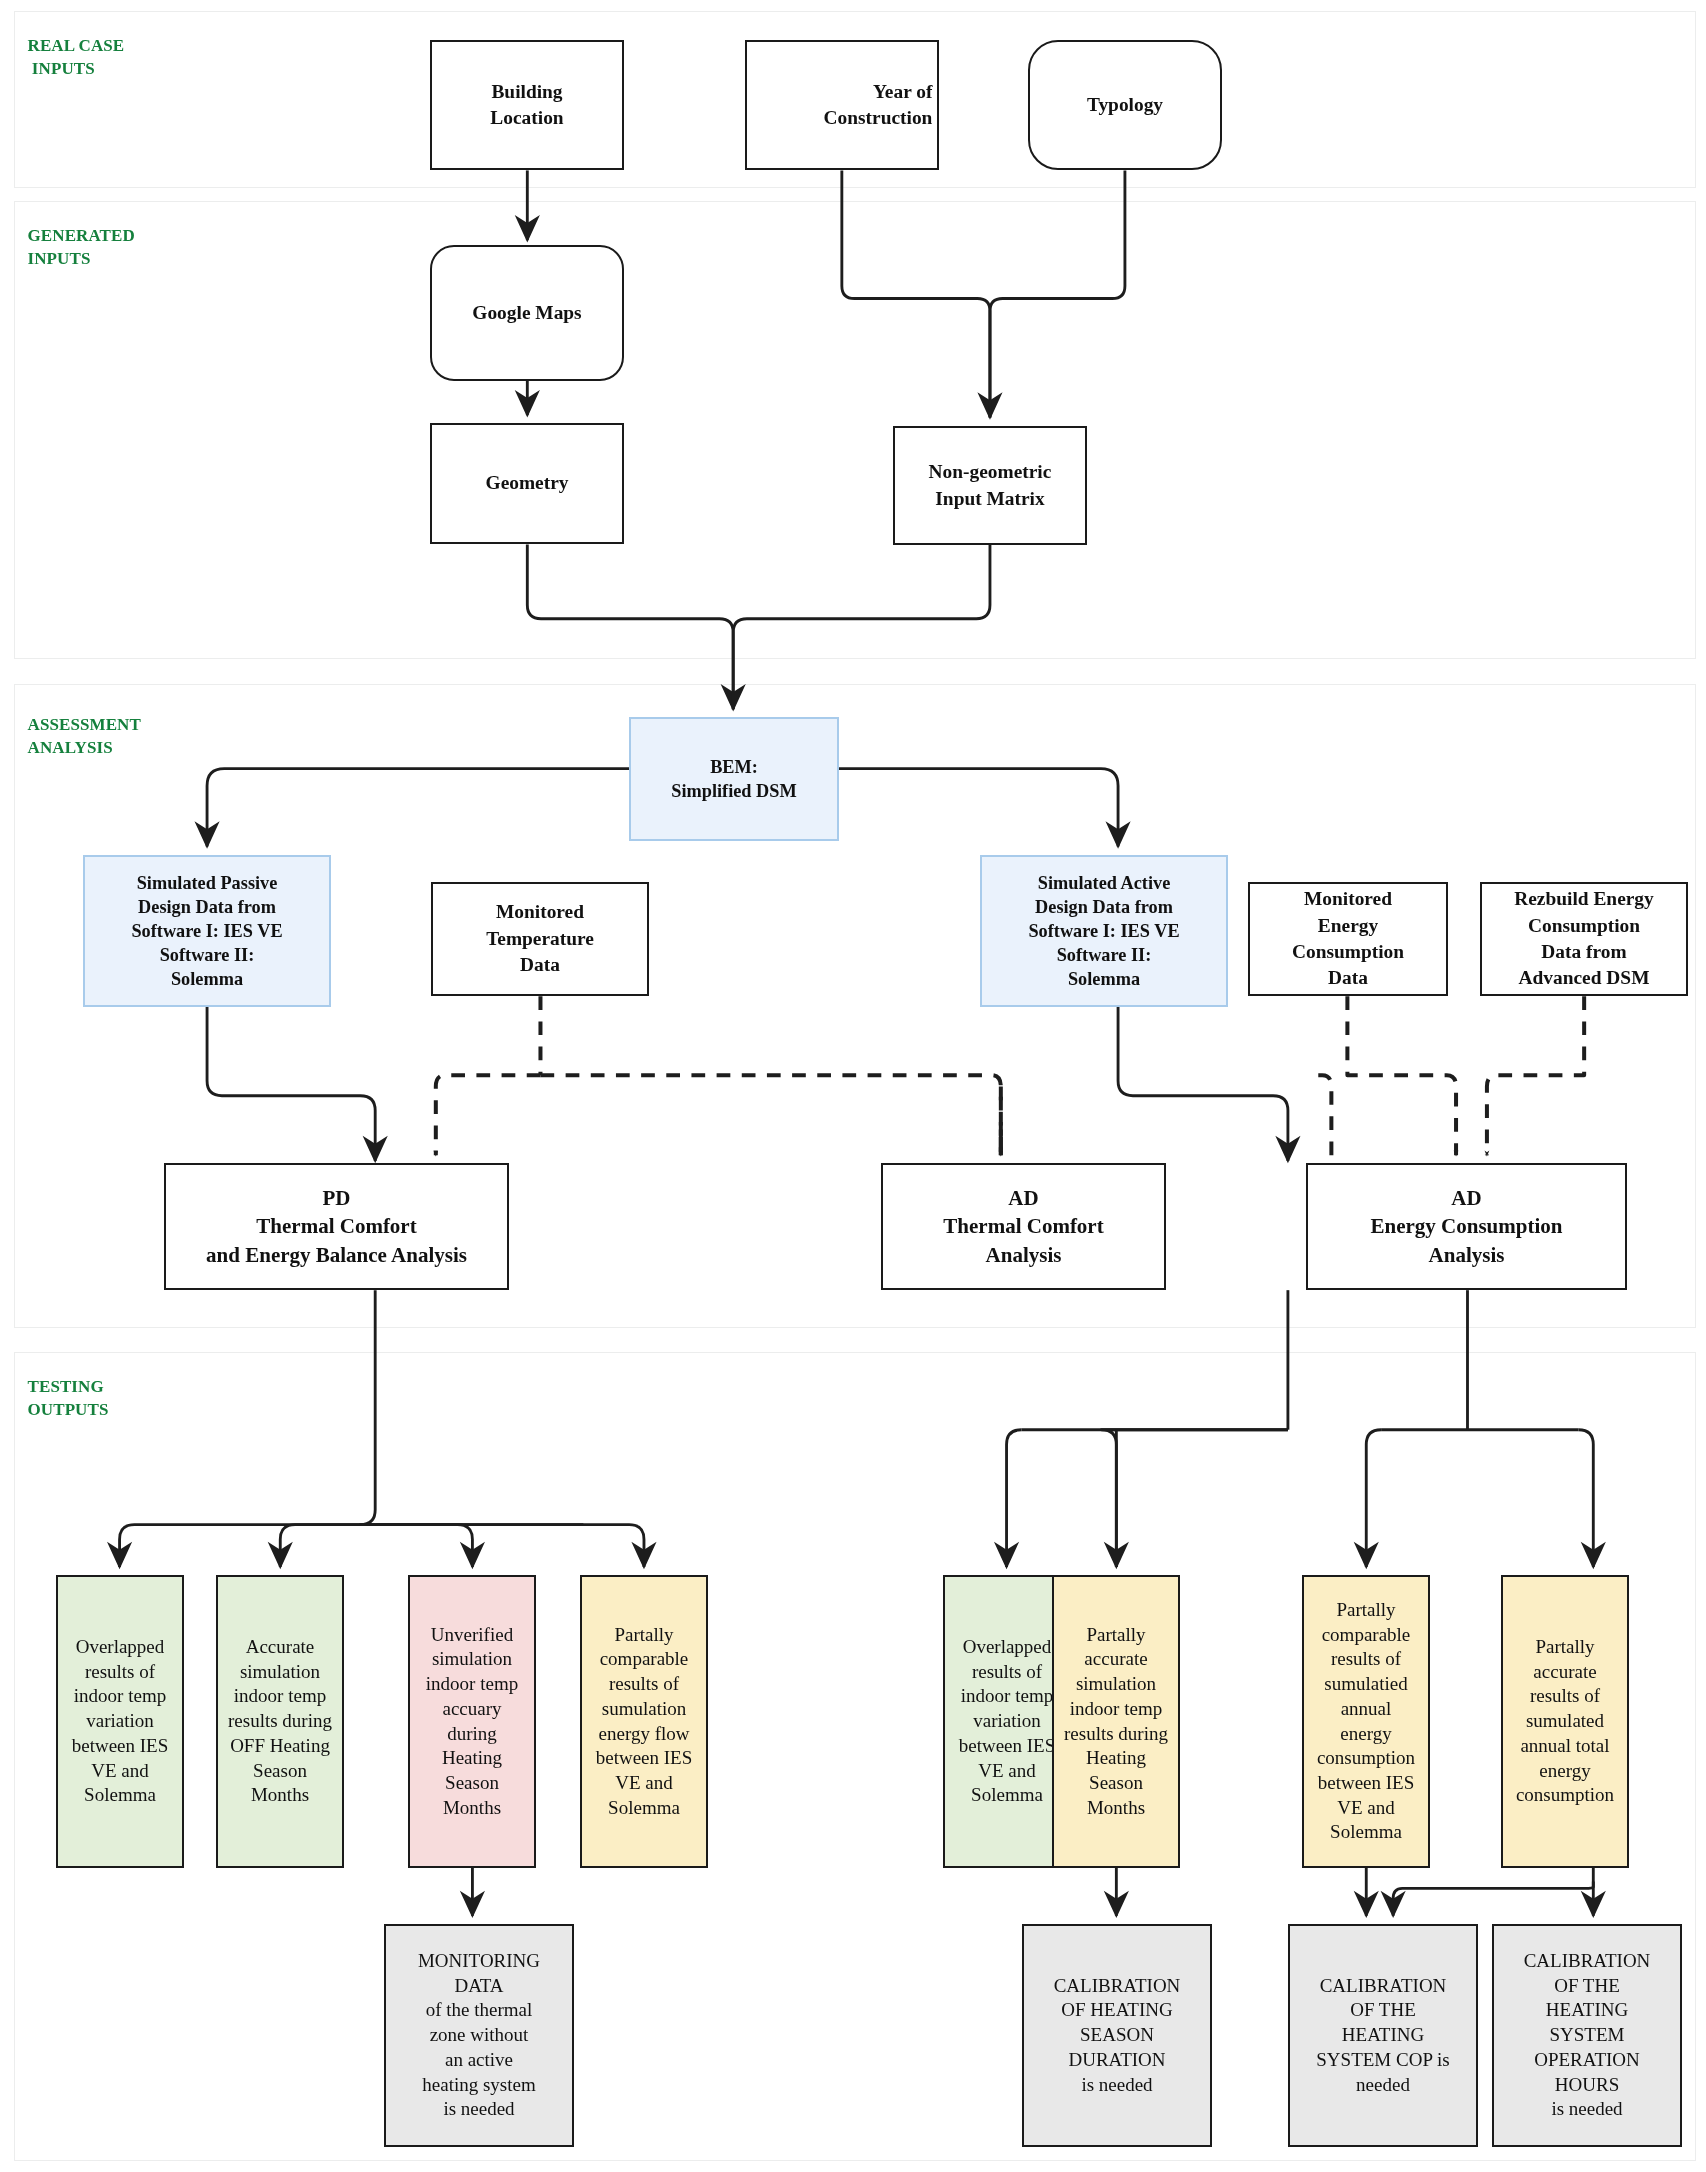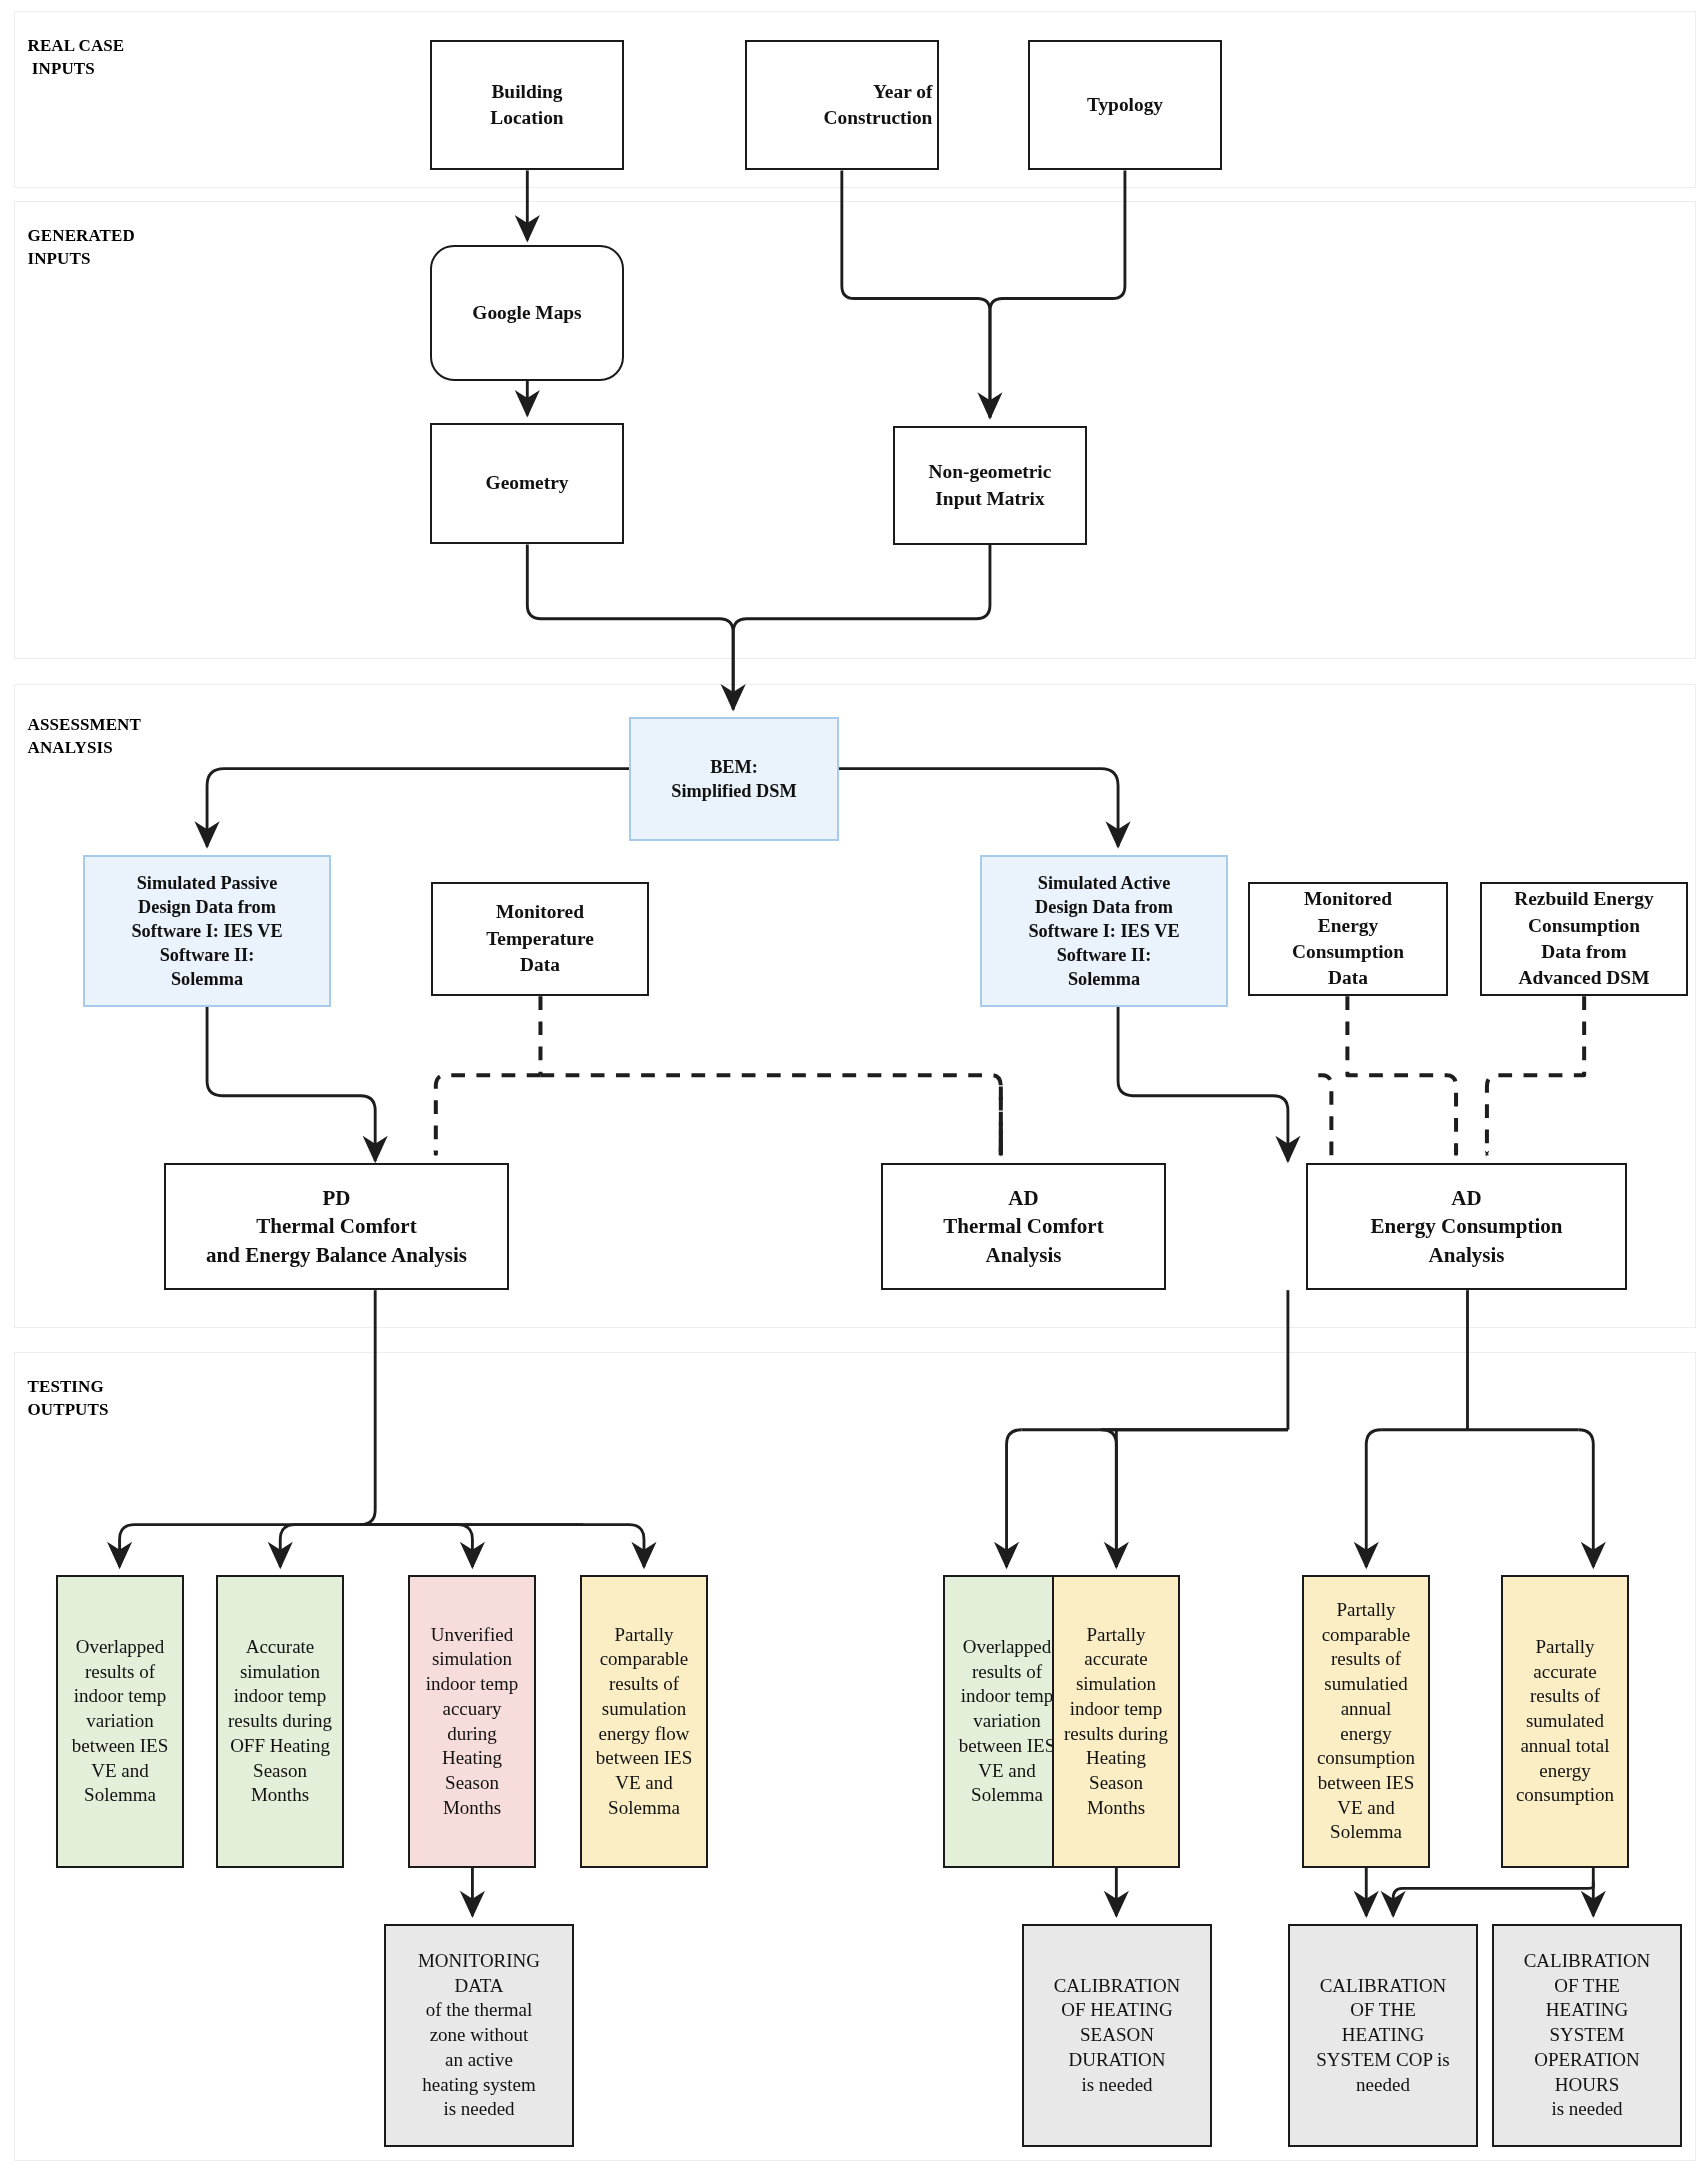--- a/index.html
+++ b/index.html
@@ -1,21 +1,21 @@
 <!DOCTYPE html>
 <html style="font-size:9.2px"><head>
 <meta charset="utf-8">
 <style>
   html,body{margin:0;padding:0;background:#ffffff;}
   body{font-family:"Liberation Serif", serif;}
   #stage{position:relative;width:1706px;height:2172px;background:#fff;overflow:hidden;}
   svg.layer{position:absolute;left:0;top:0;width:1706px;height:2172px;pointer-events:none;}
   .band{position:absolute;border:1.7px solid #eceded;background:transparent;box-sizing:border-box;}
   .band-label{position:absolute;font-family:"Liberation Serif", serif;font-weight:bold;
-               font-size:17px;line-height:1.33;color:#000000;letter-spacing:0.1px;white-space:pre;}
+               font-size:17px;line-height:1.33;color:#15803d;letter-spacing:0.1px;white-space:pre;}
   .node{position:absolute;box-sizing:border-box;display:flex;align-items:center;
         justify-content:center;text-align:center;color:#111;}
   .node span{display:block;width:100%;padding:0 4.6px;box-sizing:border-box;}
   .n-plain{background:#ffffff;border:2.3px solid #1a1a1a;font-weight:bold;
            font-family:"Liberation Serif", serif;font-size:19.4px;line-height:1.36;}
   .n-blue{background:#eaf2fc;border:2.3px solid #a8cbeb;font-weight:bold;
           font-family:"Liberation Serif", serif;font-size:18.3px;line-height:1.32;justify-content:center;}
   .n-green{background:#e3efd9;border:2.9px solid #1a1a1a;font-weight:normal;
            font-family:"Liberation Serif", serif;font-size:19px;line-height:1.30;}
   .n-pink{background:#f7dcdc;border:2.9px solid #1a1a1a;font-weight:normal;
@@ -120,21 +120,21 @@
       <path d="M2786,3290 L2786,3300 Q2786,3302 2770,3302 L2452,3302 Q2436,3302 2436,3320 L2436,3350" marker-end="url(#ah)"></path>
     </g>
   </svg>
 
   <div class="node n-plain" style="left:430px;top:40px;width:194px;height:130px;">
     <span>Building<br>Location</span>
   </div>
   <div class="node n-plain" style="left:745px;top:40px;width:194px;height:130px;text-align:right;">
     <span>Year of<br>Construction</span>
   </div>
-  <div class="node n-plain" style="left:1028px;top:40px;width:194px;height:130px;">
+  <div class="node n-plain" style="left:1028px;top:40px;width:194px;height:130px;border-radius:30px;">
     <span>Typology</span>
   </div>
 
   <div class="node n-plain" style="left:430px;top:245px;width:194px;height:136px;border-radius:24px;">
     <span>Google Maps</span>
   </div>
   <div class="node n-plain" style="left:893px;top:426px;width:194px;height:119px;">
     <span>Non-geometric<br>Input Matrix</span>
   </div>
   <div class="node n-plain" style="left:430px;top:423px;width:194px;height:121px;">

